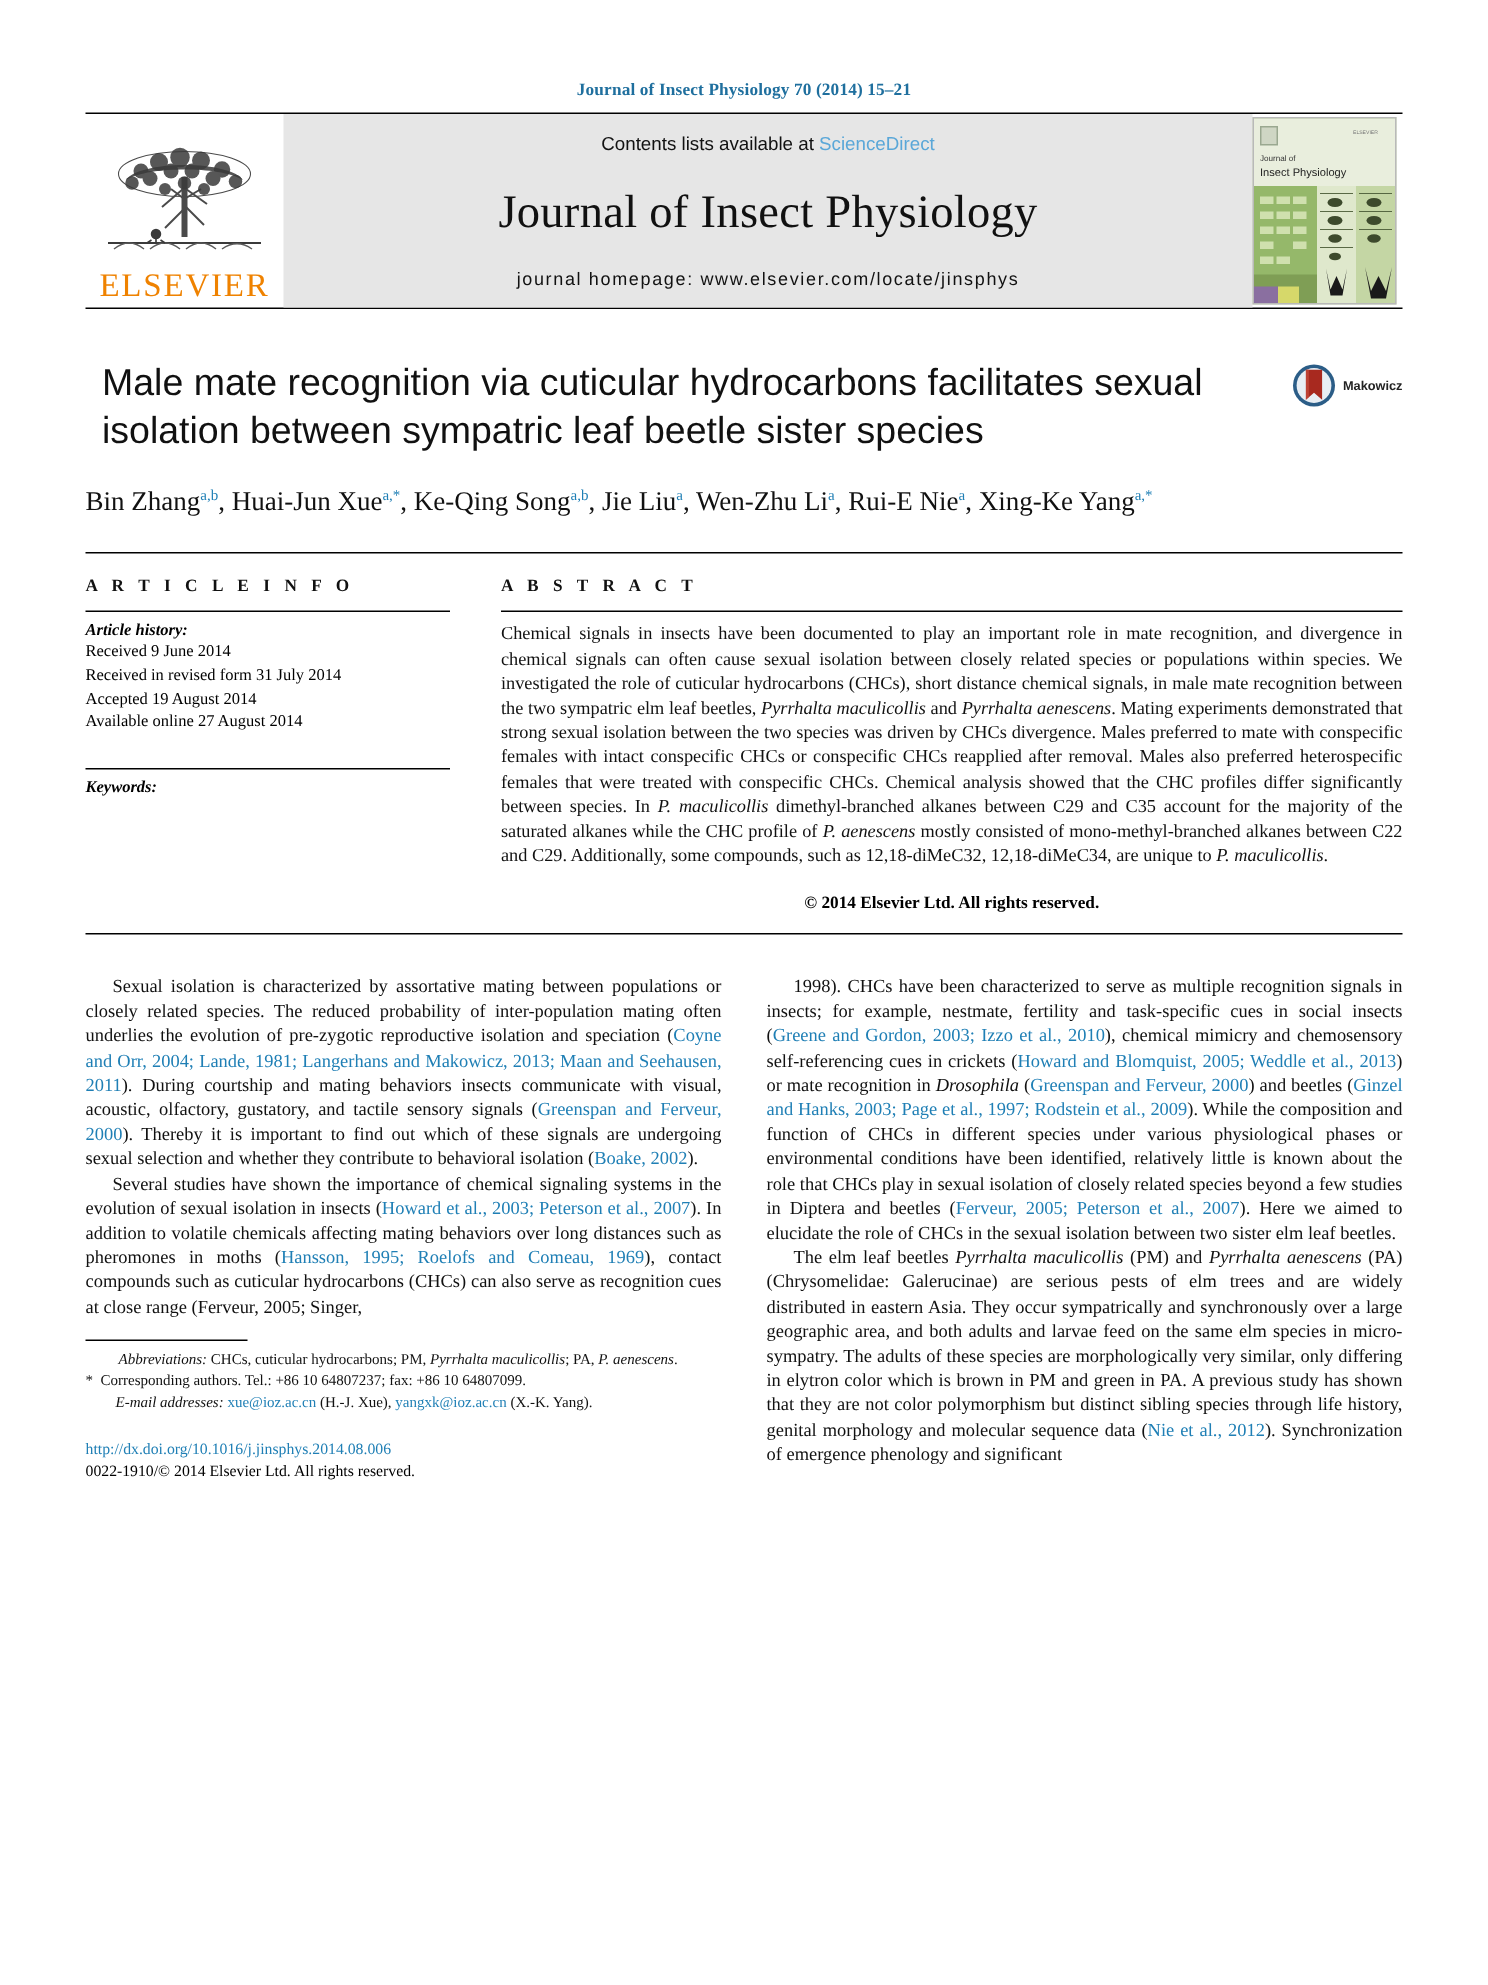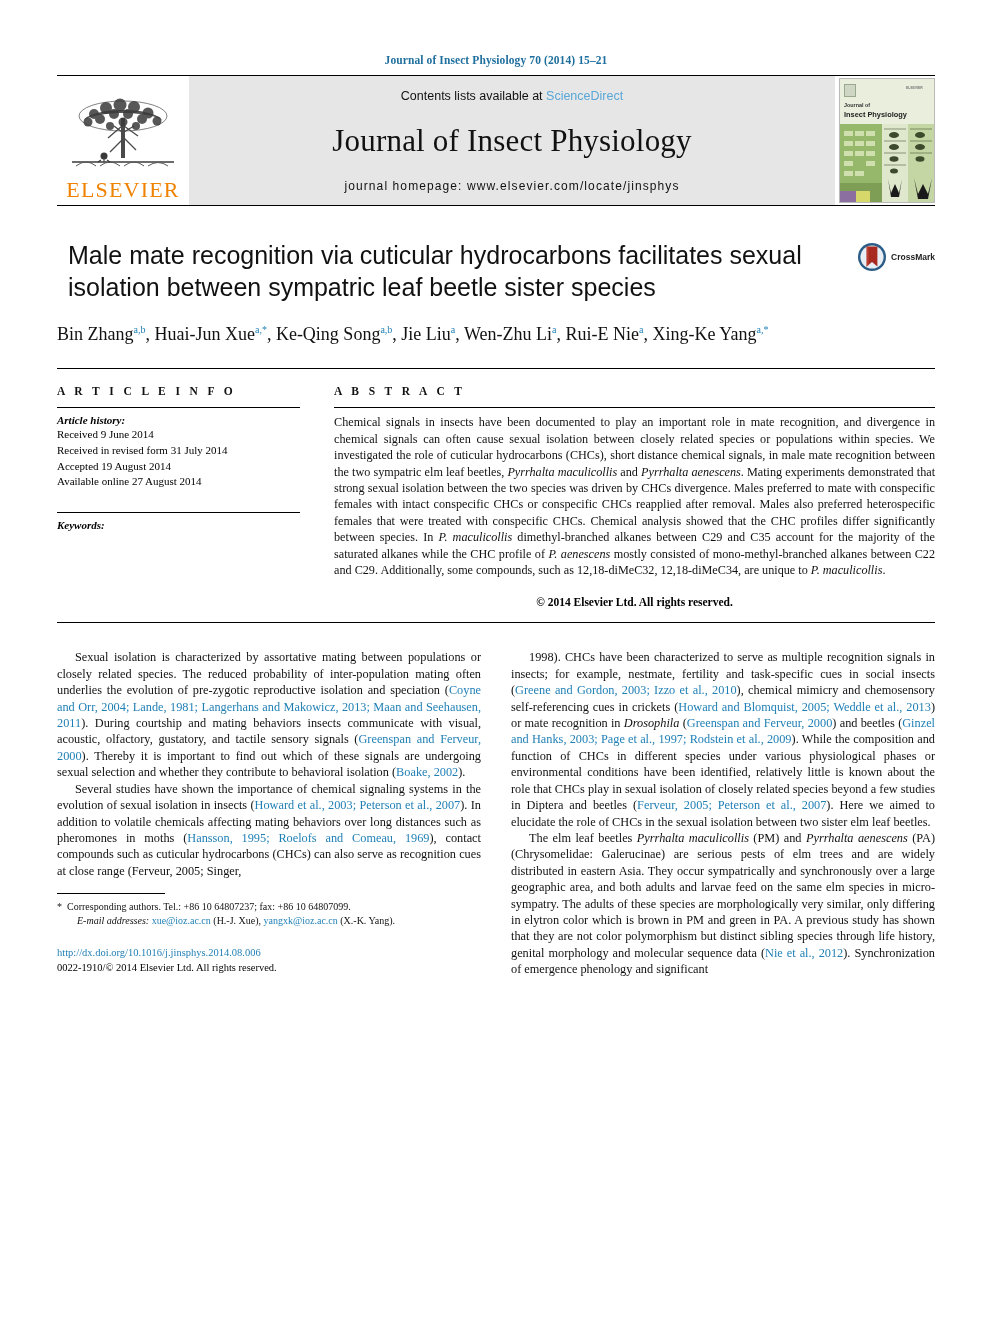--- a/index.html
+++ b/index.html
@@ -91,22 +91,21 @@
     font-family: "Liberation Sans", sans-serif;
     font-size: 12px;
     letter-spacing: 1.1px;
     color: #111;
   }
   .cover-block {
     width: 100px;
     flex: 0 0 100px;
     display: flex;
     align-items: center;
-    justify-content: flex-end;
-    font-weight: bold;
+    justify-content: flex-start;
   }
   .cover-thumb {
     width: 96px;
     height: 125px;
     border: 1px solid #b9b9b9;
     box-sizing: border-box;
     position: relative;
     overflow: hidden;
     background: #cfe0b6;
   }
@@ -391,21 +390,21 @@
   <div class="title-area">
     <h1 class="paper-title">Male mate recognition via cuticular hydrocarbons facilitates sexual isolation between sympatric leaf beetle sister species</h1>
 
     <div class="crossmark">
       <svg width="30" height="30" viewBox="0 0 30 30">
         <circle cx="15" cy="15" r="14" fill="#2b5d87"></circle>
         <circle cx="15" cy="15" r="11.6" fill="#e8eef4"></circle>
         <path d="M9.6 4.5 h10.8 v20 l-5.4 -4.6 l-5.4 4.6 z" fill="#a8291f"></path>
         <path d="M9.6 4.5 h2 v18.4 l-2 1.6 z" fill="#c4493c" opacity="0.75"></path>
       </svg>
-      <span class="crossmark-label">CrossMark</span>
+      <span class="crossmark-label">Makowicz</span>
     </div>
 
     <div class="authors"><span>Bin Zhang</span><sup>a,b</sup>, <span>Huai-Jun Xue</span><sup>a,*</sup>, <span>Ke-Qing Song</span><sup>a,b</sup>, <span>Jie Liu</span><sup>a</sup>, <span>Wen-Zhu Li</span><sup>a</sup>, <span>Rui-E Nie</span><sup>a</sup>, <span>Xing-Ke Yang</span><sup>a,*</sup></div>
   </div>
   <div class="title-rule"></div>
 
   <div class="info-abstract">
 
     <div class="col-info">
       <div class="sec-head">A R T I C L E   I N F O</div>
@@ -434,20 +433,24 @@
   <div class="body-cols">
 
     <div class="bcol">
       <div id="intro-left">
           <p class="body-p">Sexual isolation is characterized by assortative mating between populations or closely related species. The reduced probability of inter-population mating often underlies the evolution of pre-zygotic reproductive isolation and speciation (<span class="ref">Coyne and Orr, 2004; Lande, 1981; Langerhans and Makowicz, 2013; Maan and Seehausen, 2011</span>). During courtship and mating behaviors insects communicate with visual, acoustic, olfactory, gustatory, and tactile sensory signals (<span class="ref">Greenspan and Ferveur, 2000</span>). Thereby it is important to find out which of these signals are undergoing sexual selection and whether they contribute to behavioral isolation (<span class="ref">Boake, 2002</span>).</p>
           <p class="body-p">Several studies have shown the importance of chemical signaling systems in the evolution of sexual isolation in insects (<span class="ref">Howard et al., 2003; Peterson et al., 2007</span>). In addition to volatile chemicals affecting mating behaviors over long distances such as pheromones in moths (<span class="ref">Hansson, 1995; Roelofs and Comeau, 1969</span>), contact compounds such as cuticular hydrocarbons (CHCs) can also serve as recognition cues at close range (Ferveur, 2005; Singer,</p>
         </div>
 
       <div class="footnote-area">
         <div class="footnote-rule"></div>
+        <div class="fn fn-indent">
+          <i>Abbreviations:</i>
+          <span id="abbrev-text">CHCs, cuticular hydrocarbons; PM, <i>Pyrrhalta maculicollis</i>; PA, <i>P. aenescens</i>.</span>
+        </div>
         <div class="fn fn-star">
           <span>*&nbsp;&nbsp;</span><span>Corresponding authors. Tel.: +86 10 64807237; fax: +86 10 64807099.</span>
         </div>
         <div class="fn fn-sub">
           <i>E-mail addresses:</i>
           <a class="doi-link" style="text-decoration:none">xue@ioz.ac.cn</a>
           <span>(H.-J. Xue),</span>
           <a class="doi-link" style="text-decoration:none">yangxk@ioz.ac.cn</a>
           <span>(X.-K. Yang).</span>
         </div>

